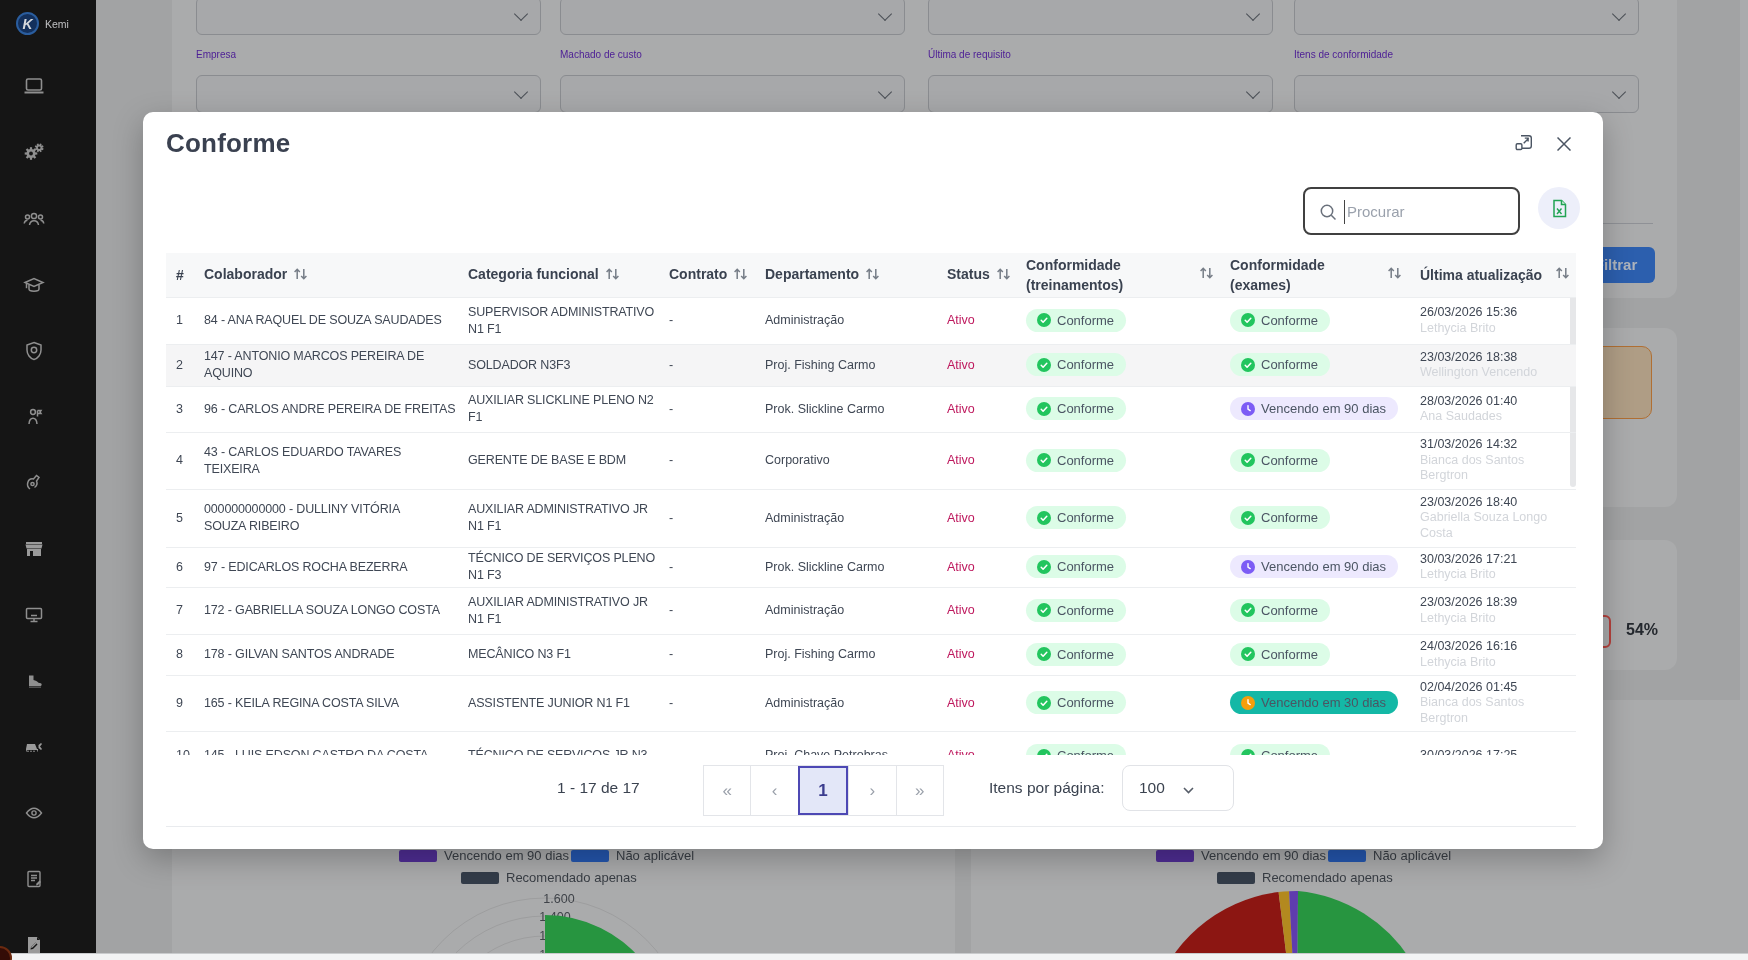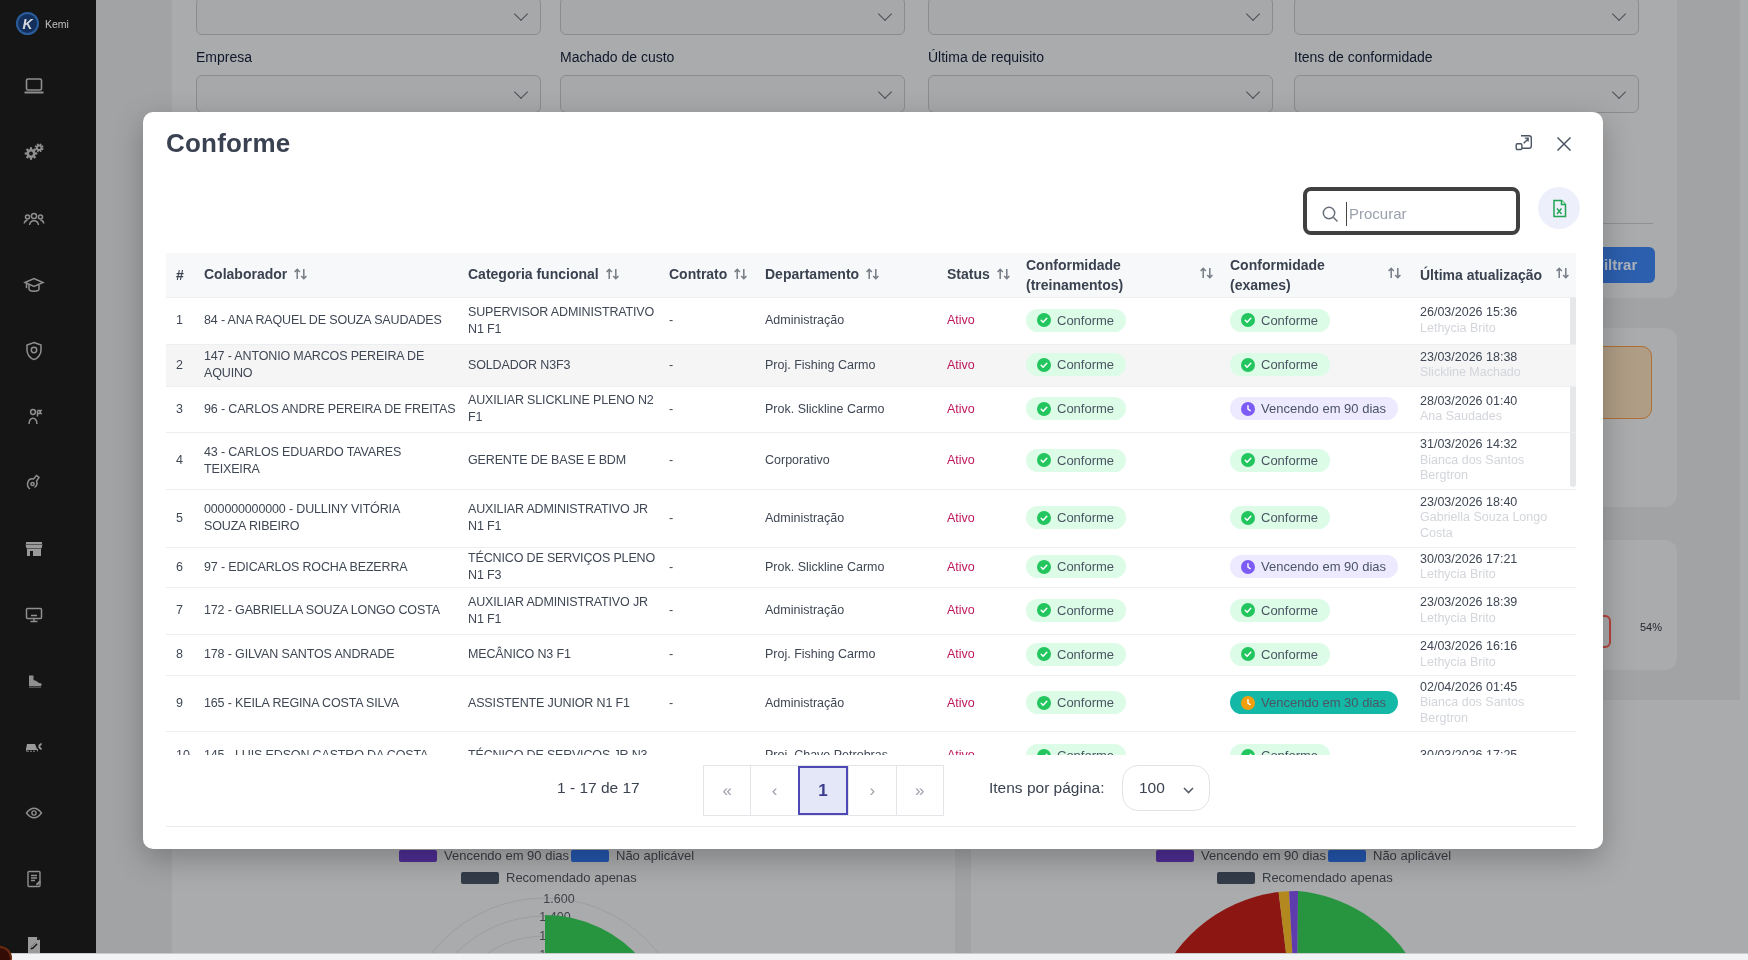--- a/index.html
+++ b/index.html
@@ -3,30 +3,30 @@
 <meta charset="utf-8">
 <style>
 *{margin:0;padding:0;box-sizing:border-box}
 html,body{width:1748px;height:960px;overflow:hidden}
 body{position:relative;font-family:"Liberation Sans",sans-serif;background:#a2a3a4}
 .abs{position:absolute}
 
 .card{position:absolute;background:#aaabac;border-radius:12px;overflow:hidden}
 .sel{position:absolute;height:38px;border:1px solid #8a8c90;border-radius:6px;background:#a7a8aa}
 .sel:after{content:"";position:absolute;right:14px;top:14px;width:9px;height:9px;border-right:1.6px solid #4a4e55;border-bottom:1.6px solid #4a4e55;transform:rotate(45deg);margin-top:-3px}
-.flabel{position:absolute;font-size:14px;color:#0f172a}
+.flabel{position:absolute;font-size:10px;color:#4c1d95}
 .legrow{position:absolute;display:flex;align-items:center;gap:7px;font-size:13px;color:#383d44}
 .sw{width:38px;height:12px;border-radius:2px}
 
 #sidebar{position:absolute;left:0;top:0;width:96px;height:954px;background:#151515}
 .sic{position:absolute;left:22px;width:24px;height:24px;color:#8f8f8f}
 
 #modal{position:absolute;left:143px;top:112px;width:1460px;height:737px;background:#fff;border-radius:10px;box-shadow:0 10px 30px rgba(0,0,0,.25)}
 #mtitle{position:absolute;left:23px;top:16px;font-size:26px;font-weight:bold;color:#3a4150;letter-spacing:.2px}
-#search{position:absolute;left:1160px;top:75px;width:217px;height:48px;border:4px solid #404040;border-radius:8px;background:#fff}
+#search{position:absolute;left:1160px;top:75px;width:217px;height:48px;border:2px solid #404040;border-radius:8px;background:#fff}
 #search .ph{position:absolute;left:42px;top:14px;font-size:15px;color:#9aa1ac}
 #search .caret{position:absolute;left:39px;top:11px;width:1px;height:24px;background:#444}
 #xlbtn{position:absolute;left:1395px;top:75px;width:42px;height:42px;border-radius:50%;background:#edeffa;display:flex;align-items:center;justify-content:center}
 
 #tblwrap{position:absolute;left:23px;top:141px;width:1410px;height:505px;overflow:hidden}
 table{border-collapse:collapse;table-layout:fixed;width:1410px;font-size:12.5px;color:#3f4754}
 th{background:#f7f8f9;font-weight:bold;font-size:14px;color:#3a4250;text-align:left;vertical-align:middle}
 td{vertical-align:middle;border-top:1px solid #eceef0;line-height:17px}
 tr:first-child th{border-top:none}
 th:nth-child(1),td:nth-child(1){padding-left:10px}
@@ -78,21 +78,21 @@
     <div class="abs" style="left:24px;top:283px;width:1457px;height:1px;background:#8f9196"></div>
     <div class="abs" style="left:1405px;top:307px;width:78px;height:36px;border-radius:6px;background:#2c5fae;color:#aeb4bd;font-weight:bold;font-size:15px;text-align:center;line-height:36px">Filtrar</div>
   </div>
 
   <div class="card" style="left:1450px;top:328px;width:227px;height:179px">
     <div class="abs" style="left:24px;top:18px;width:178px;height:73px;background:#af9d85;border:1.5px solid #b06f33;border-radius:10px"></div>
   </div>
 
   <div class="card" style="left:1450px;top:540px;width:227px;height:130px">
     <div class="abs" style="left:105px;top:75px;width:56px;height:33px;border:2px solid #b5413c;border-radius:6px"></div>
-    <div class="abs" style="left:190px;top:81px;font-size:11px;font-weight:normal;color:#24282e">54%</div>
+    <div class="abs" style="left:176px;top:81px;font-size:16px;font-weight:bold;color:#24282e">54%</div>
   </div>
 
   <div class="card" style="left:172px;top:700px;width:783px;height:400px">
     <svg class="abs" style="left:0;top:0" width="783" height="400" viewBox="0 0 783 400">
       <g transform="translate(-172,-700)">
         <circle cx="545" cy="1042" r="86" fill="none" stroke="rgba(0,0,0,0.08)"></circle>
         <circle cx="545" cy="1042" r="106" fill="none" stroke="rgba(0,0,0,0.08)"></circle>
         <circle cx="545" cy="1042" r="126" fill="none" stroke="rgba(0,0,0,0.08)"></circle>
         <circle cx="545" cy="1042" r="144" fill="none" stroke="rgba(0,0,0,0.08)"></circle>
         <text x="559" y="903" font-size="12.5" fill="#3f4349" text-anchor="middle">1.600</text>
@@ -336,21 +336,21 @@
         <td>Proj. Fishing Carmo</td>
         <td class="ativo">Ativo</td>
         <td><span class="badge b-g"><svg width="14" height="14" viewBox="0 0 14 14">
                   <circle cx="7" cy="7" r="7" fill="#22c55e"></circle>
                   <path d="M4.2 7.3l1.9 1.9 3.7-4" stroke="#fff" stroke-width="1.5" fill="none" stroke-linecap="round" stroke-linejoin="round"></path>
                 </svg>Conforme</span></td>
         <td><span class="badge b-g"><svg width="14" height="14" viewBox="0 0 14 14">
                   <circle cx="7" cy="7" r="7" fill="#22c55e"></circle>
                   <path d="M4.2 7.3l1.9 1.9 3.7-4" stroke="#fff" stroke-width="1.5" fill="none" stroke-linecap="round" stroke-linejoin="round"></path>
                 </svg>Conforme</span></td>
-        <td class="dt">23/03/2026 18:38<br><span class="nm">Slickline Machado</span></td>
+        <td class="dt">23/03/2026 18:38<br><span class="nm">Wellington Vencendo</span></td>
       </tr>
       <tr style="height:46px">
         <td>3</td>
         <td class="up">96 - CARLOS ANDRE PEREIRA DE FREITAS</td>
         <td class="up">AUXILIAR SLICKLINE PLENO N2<br>F1</td>
         <td>-</td>
         <td>Prok. Slickline Carmo</td>
         <td class="ativo">Ativo</td>
         <td><span class="badge b-g"><svg width="14" height="14" viewBox="0 0 14 14">
                   <circle cx="7" cy="7" r="7" fill="#22c55e"></circle>
@@ -488,21 +488,21 @@
     <div class="abs" style="left:0;top:71px;width:1410px;height:1px;background:#e9ebee"></div>
     <div class="abs" style="left:391px;top:24px">1 - 17 de 17</div>
     <div class="pgbox">
       <div class="pgc">«</div>
         <div class="pgc">‹</div>
         <div class="pgc pg1">1</div>
         <div class="pgc">›</div>
         <div class="pgc">»</div>
     </div>
     <div class="abs" style="left:823px;top:24px">Itens por página:</div>
-    <div class="abs" style="left:956px;top:10px;width:88px;height:46px;border:1px solid #e1e3e7;border-radius:16px">
+    <div class="abs" style="left:956px;top:10px;width:112px;height:46px;border:1px solid #e1e3e7;border-radius:8px">
       <span class="abs" style="left:16px;top:13px">100</span>
       <svg class="abs" style="left:59px;top:18px" width="13" height="13" viewBox="0 0 13 13" fill="none" stroke="#565d68" stroke-width="1.6">
           <path d="M2 4l4.5 4.5L11 4"></path>
         </svg>
     </div>
   </div>
 </div>
 <div class="abs" style="left:0;top:953px;width:1748px;height:7px;background:#f2f3f4;border-top:1px solid #c9cbcd"></div>
 <div class="abs" style="left:-12px;top:946px;width:24px;height:24px;border-radius:50%;background:#330c06;border:2px solid #6b2a10"></div>
 

